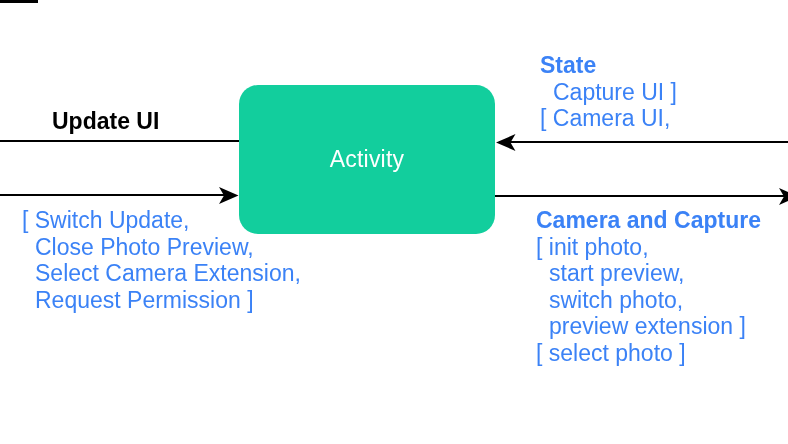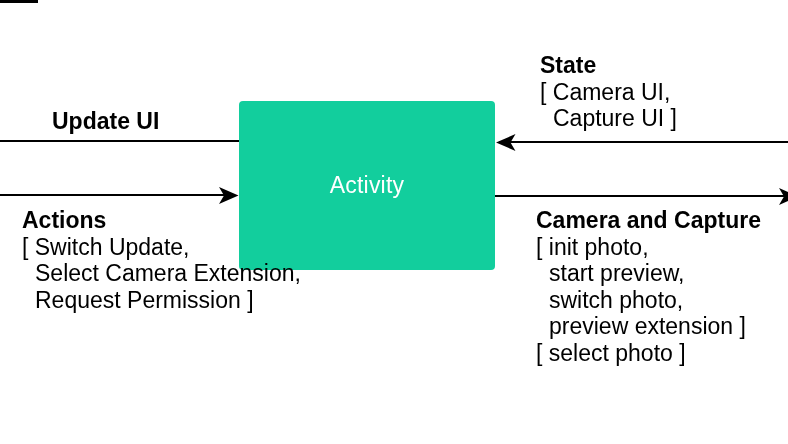--- a/index.html
+++ b/index.html
@@ -26,36 +26,35 @@
   }
   .topbar {
     position: absolute;
     left: 0; top: 0;
     width: 38px; height: 3px;
     background: #000;
   }
   .activity-box {
     position: absolute;
     left: 239px; top: 85px;
-    width: 256px; height: 169px;
-    border-radius: 4px;
+    width: 256px; height: 149px;
+    border-radius: 19px;
     background: #12CE9D;
     display: flex;
     align-items: center;
     justify-content: center;
-    margin-top: 16px;
   }
   .activity-label {
     color: #ffffff;
     font-size: 23px;
     letter-spacing: 0.2px;
   }
   .label-block {
     position: absolute;
-    color: #000000;
+    color: #3b82f6;
     font-size: 23px;
     line-height: 26.5px;
     white-space: nowrap;
   }
   .label-block .title { font-weight: bold; }
   .label-block .line {}
   .label-block .indent { padding-left: 13px; }
   .bold-solo {
     position: absolute;
     color: #000;
@@ -88,30 +87,30 @@
     <polygon points="0,0 19.5,8.5 0,17 5,8.5" fill="#000"></polygon>
   </svg>
 
   <div class="activity-box" style="background: rgb(18, 206, 157);">
     <span class="activity-label" style="color: rgb(255, 255, 255);">Activity</span>
   </div>
 
   <div class="bold-solo" style="left:52px; top:108px;">Update UI</div>
 
   <div class="label-block" style="left:22px; top:207px;">
-    <div class="title">Actions</div>
     <div class="line">[ Switch Update,</div>
+    <div class="line indent">Close Photo Preview,</div>
     <div class="line indent">Select Camera Extension,</div>
     <div class="line indent">Request Permission ]</div>
   </div>
 
   <div class="label-block" style="left:540px; top:52px;">
     <div class="title">State</div>
+    <div class="line indent">Capture UI ]</div>
     <div class="line">[ Camera UI,</div>
-    <div class="line indent">Capture UI ]</div>
   </div>
 
   <div class="label-block" style="left:536px; top:207px;">
     <div class="title">Camera and Capture</div>
     <div class="line">[ init photo,</div>
     <div class="line indent">start preview,</div>
     <div class="line indent">switch photo,</div>
     <div class="line indent">preview extension ]</div>
     <div class="line">[ select photo ]</div>
   </div>

